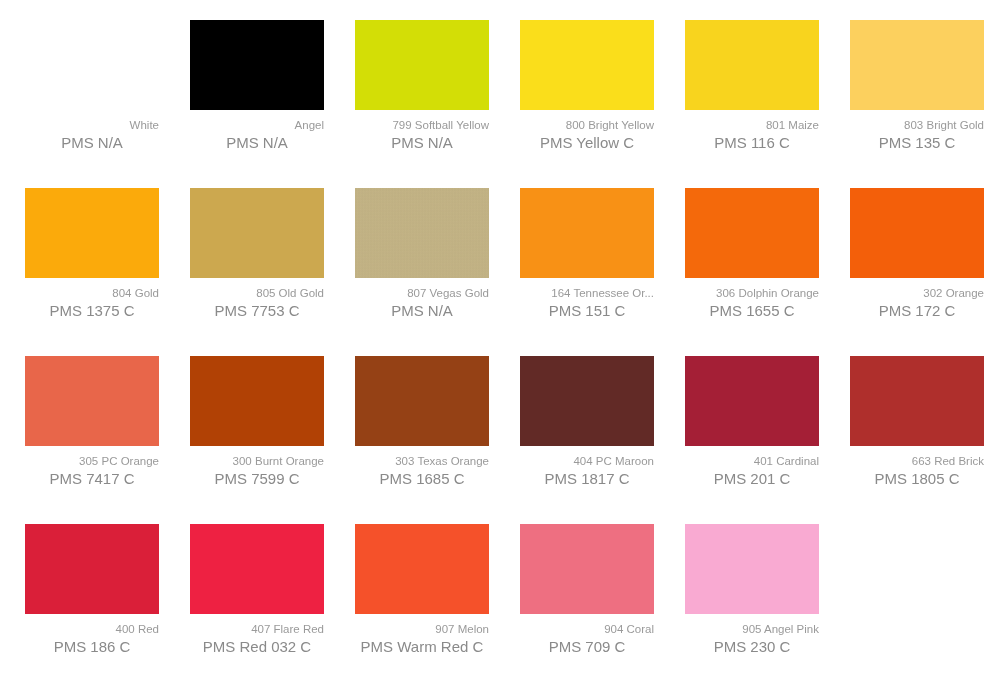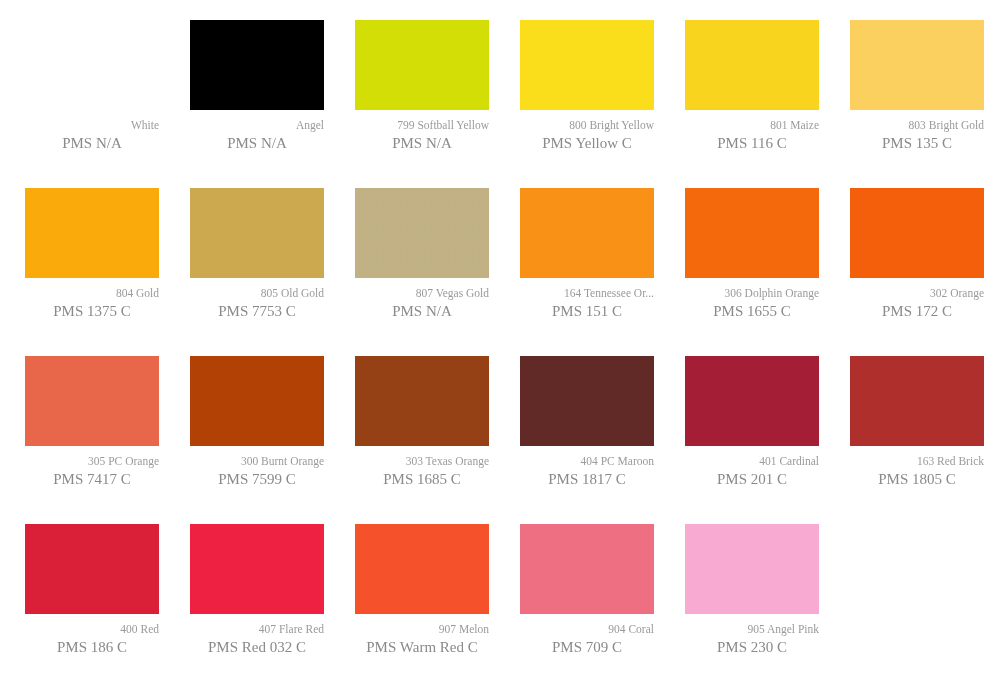--- a/index.html
+++ b/index.html
@@ -22,21 +22,20 @@
     grid-template-rows: repeat(4, 168px);
     column-gap: 0px;
     row-gap: 0px;
     padding: 20px 0 0 25px;
     box-sizing: border-box;
   }
 
   .swatch-cell {
     width: 165px;
     position: relative;
-    font-family: Liberation Serif, serif;
   }
 
   .swatch-chip {
     width: 134px;
     height: 90px;
     display: block;
   }
 
   .swatch-chip.textured {
     background-image:
@@ -164,21 +163,21 @@
       <span class="swatch-label-name">404 PC Maroon</span>
       <span class="swatch-label-pms">PMS 1817 C</span>
     </div>
     <div class="swatch-cell">
       <div class="swatch-chip" style="background-color: rgb(164, 31, 54);"></div>
       <span class="swatch-label-name">401 Cardinal</span>
       <span class="swatch-label-pms">PMS 201 C</span>
     </div>
     <div class="swatch-cell">
       <div class="swatch-chip" style="background-color: rgb(175, 47, 44);"></div>
-      <span class="swatch-label-name">163 Red Brick</span>
+      <span class="swatch-label-name">663 Red Brick</span>
       <span class="swatch-label-pms">PMS 1805 C</span>
     </div>
     <div class="swatch-cell">
       <div class="swatch-chip" style="background-color: rgb(218, 31, 57);"></div>
       <span class="swatch-label-name">400 Red</span>
       <span class="swatch-label-pms">PMS 186 C</span>
     </div>
     <div class="swatch-cell">
       <div class="swatch-chip" style="background-color: rgb(238, 33, 66);"></div>
       <span class="swatch-label-name">407 Flare Red</span>

